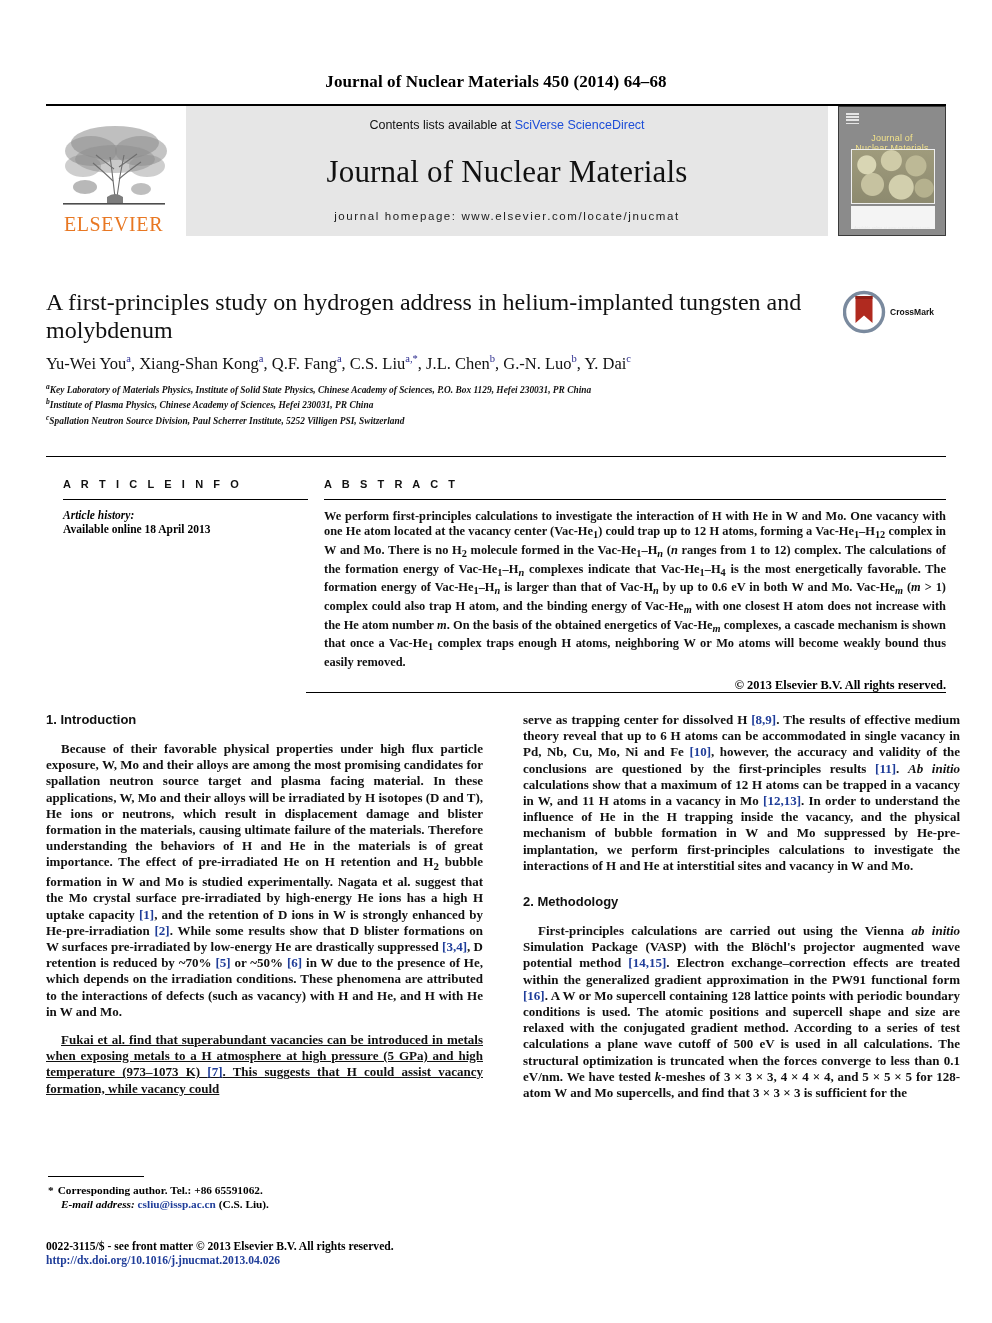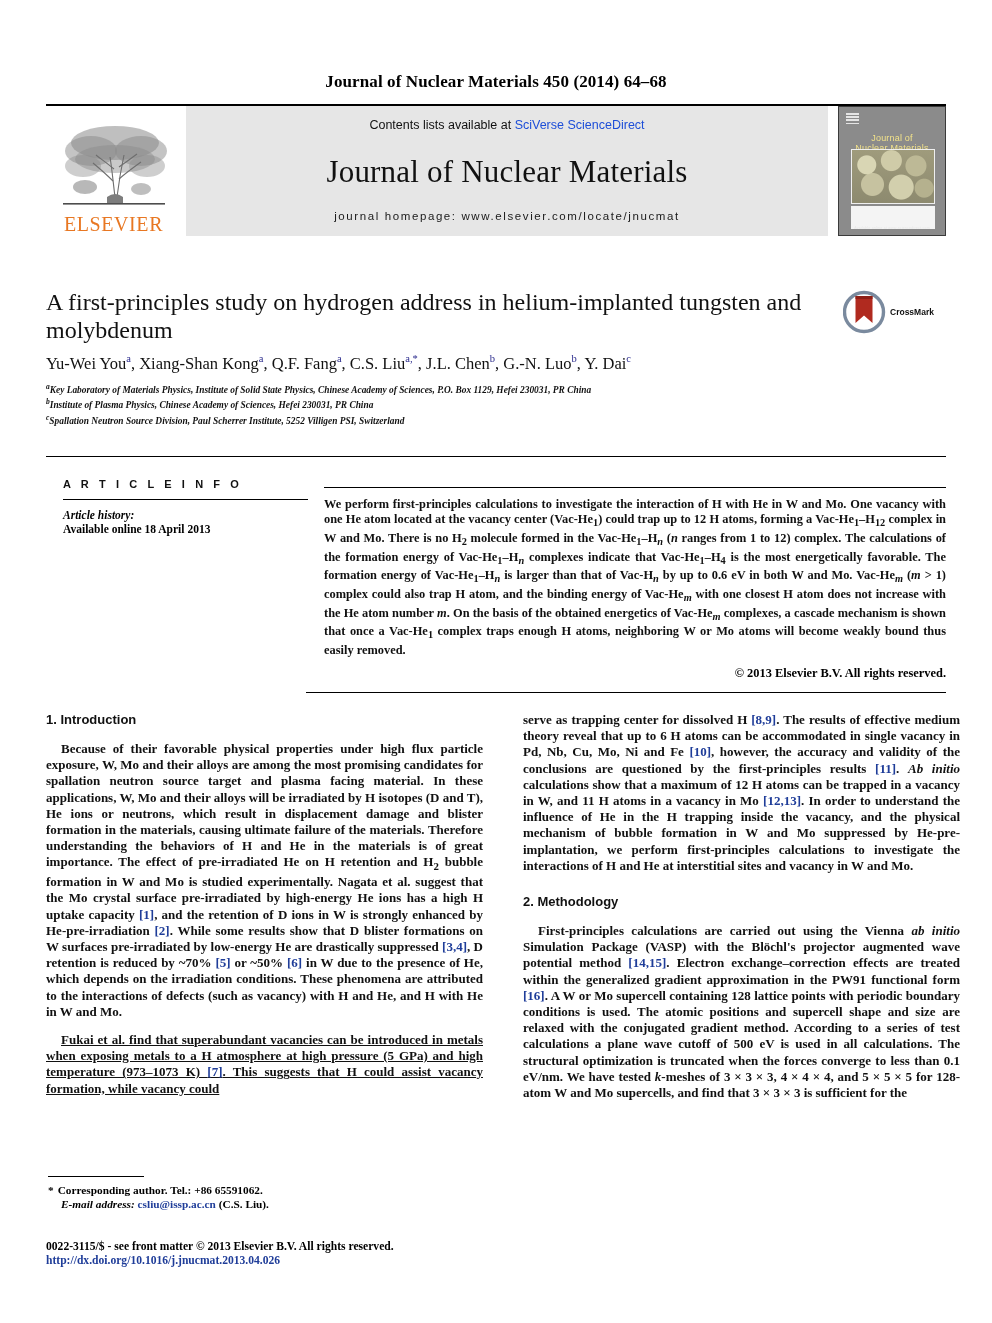--- a/index.html
+++ b/index.html
@@ -371,20 +371,21 @@
     <div class="sec-headings">
       <div class="col-info">
         <div class="sec-head">A R T I C L E   I N F O</div>
         <div class="thin-rule"></div>
         <div class="info-body">
           <span class="ih">Article history:</span>
           <span>Available online 18 April 2013</span>
         </div>
       </div>
       <div class="col-abs">
+        <div class="sec-head">A B S T R A C T</div>
         <div class="thin-rule"></div>
         <div class="abstract-body">We perform first-principles calculations to investigate the interaction of H with He in W and Mo. One vacancy with one He atom located at the vacancy center (Vac-He<sub>1</sub>) could trap up to 12 H atoms, forming a Vac-He<sub>1</sub>–H<sub>12</sub> complex in W and Mo. There is no H<sub>2</sub> molecule formed in the Vac-He<sub>1</sub>–H<sub><i>n</i></sub> (<i>n</i> ranges from 1 to 12) complex. The calculations of the formation energy of Vac-He<sub>1</sub>–H<sub><i>n</i></sub> complexes indicate that Vac-He<sub>1</sub>–H<sub>4</sub> is the most energetically favorable. The formation energy of Vac-He<sub>1</sub>–H<sub><i>n</i></sub> is larger than that of Vac-H<sub><i>n</i></sub> by up to 0.6 eV in both W and Mo. Vac-He<sub><i>m</i></sub> (<i>m</i> &gt; 1) complex could also trap H atom, and the binding energy of Vac-He<sub><i>m</i></sub> with one closest H atom does not increase with the He atom number <i>m</i>. On the basis of the obtained energetics of Vac-He<sub><i>m</i></sub> complexes, a cascade mechanism is shown that once a Vac-He<sub>1</sub> complex traps enough H atoms, neighboring W or Mo atoms will become weakly bound thus easily removed.</div>
         <div class="copyright">© 2013 Elsevier B.V. All rights reserved.</div>
       </div>
     </div>
   </div>
 
   <div class="rule-full" style="top:692px; left:306px; width:640px; border-top-width:1.1px;"></div>
 
   <div class="body-cols">

